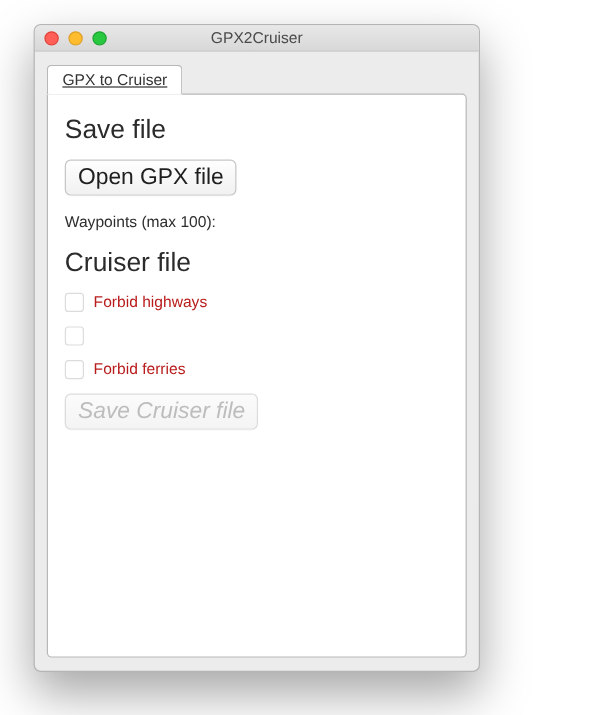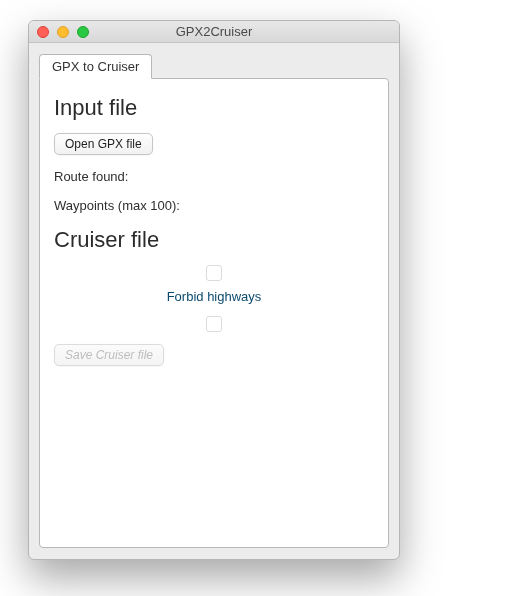--- a/index.html
+++ b/index.html
@@ -54,62 +54,62 @@
     padding: 4px 12px;
     font-size:13px;
     border:1px solid #b8b8b8;
     border-bottom:none;
     border-top-left-radius:4px;
     border-top-right-radius:4px;
     background:#ececec;
     margin-right:2px;
     cursor:pointer;
     color:#333;
+    text-decoration:underline;
   }
   .tab.active {
     background:#fff;
     border-bottom:1px solid #fff;
     position:relative;
     z-index:3;
   }
   .panel {
     background:#fff;
     border:1px solid #b8b8b8;
     border-radius:0 4px 4px 4px;
     min-height:470px;
     padding:12px 14px;
     position:relative;
     z-index:1;
   }
   h1 { font-size:22px; font-weight:500; color:#2b2b2b; margin:4px 0 12px 0; }
   .btn {
     display:inline-block;
     padding: 3px 10px;
-    font-size:12px;
+    font-size:19px;
     background: linear-gradient(#fefefe,#f1f1f1);
     border:1px solid #c7c7c7;
     border-radius:5px;
     color:#1f1f1f;
     cursor:pointer;
     box-shadow: 0 0 0 0.5px rgba(0,0,0,0.02), 0 0.5px 0 rgba(0,0,0,0.05);
     margin-bottom:14px;
   }
   .btn.disabled {
     color:#bdbdbd;
     border-color:#dcdcdc;
     background:linear-gradient(#fbfbfb,#f4f4f4);
     cursor:default;
     font-style:italic;
   }
   .line { font-size:13px; color:#2e2e2e; margin-bottom:14px; }
   .checkbox-row {
-    display:flex; align-items:center; gap:8px;
-    font-size:13px; color:#0c4a6e;
+    display:flex; gap:8px;
+    font-size:13px; color:#b91c1c;
     margin-bottom:12px;
-    flex-direction:column;
   }
   .cb {
     width:16px; height:16px; border-radius:3px;
     background:#fff; border:1px solid #dcdcdc;
   }
 </style>
 </head>
 <body>
 
 <div class="window">
@@ -121,33 +121,36 @@
     </div>
     <div class="title">GPX2Cruiser</div>
   </div>
 
   <div class="content">
     <div class="tabbar">
       <div class="tab active">GPX to Cruiser</div>
     </div>
 
     <div class="panel">
-      <h1>Input file</h1>
+      <h1>Save file</h1>
 
       <button class="btn">Open GPX file</button>
 
-      <div class="line">Route found:</div>
       <div class="line">Waypoints (max 100):</div>
 
       <h1>Cruiser file</h1>
 
       <div class="checkbox-row">
         <span class="cb"></span>
         <span>Forbid highways</span>
       </div>
       <div class="checkbox-row">
         <span class="cb"></span>
       </div>
+      <div class="checkbox-row">
+        <span class="cb"></span>
+        <span>Forbid ferries</span>
+      </div>
 
       <button class="btn disabled">Save Cruiser file</button>
     </div>
   </div>
 </div>
 
 </body></html>

